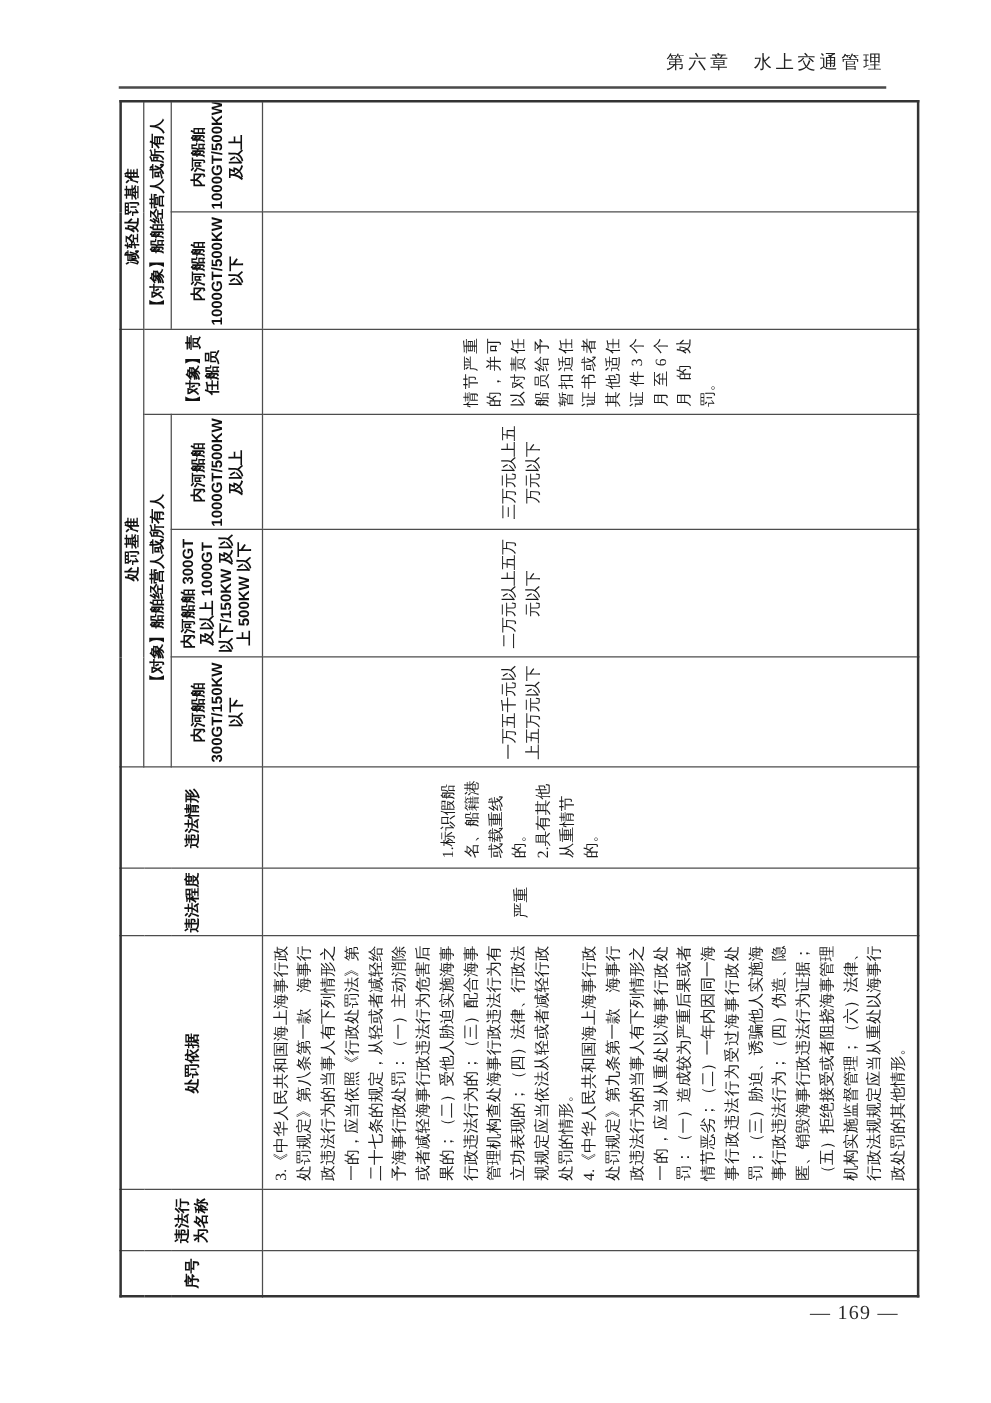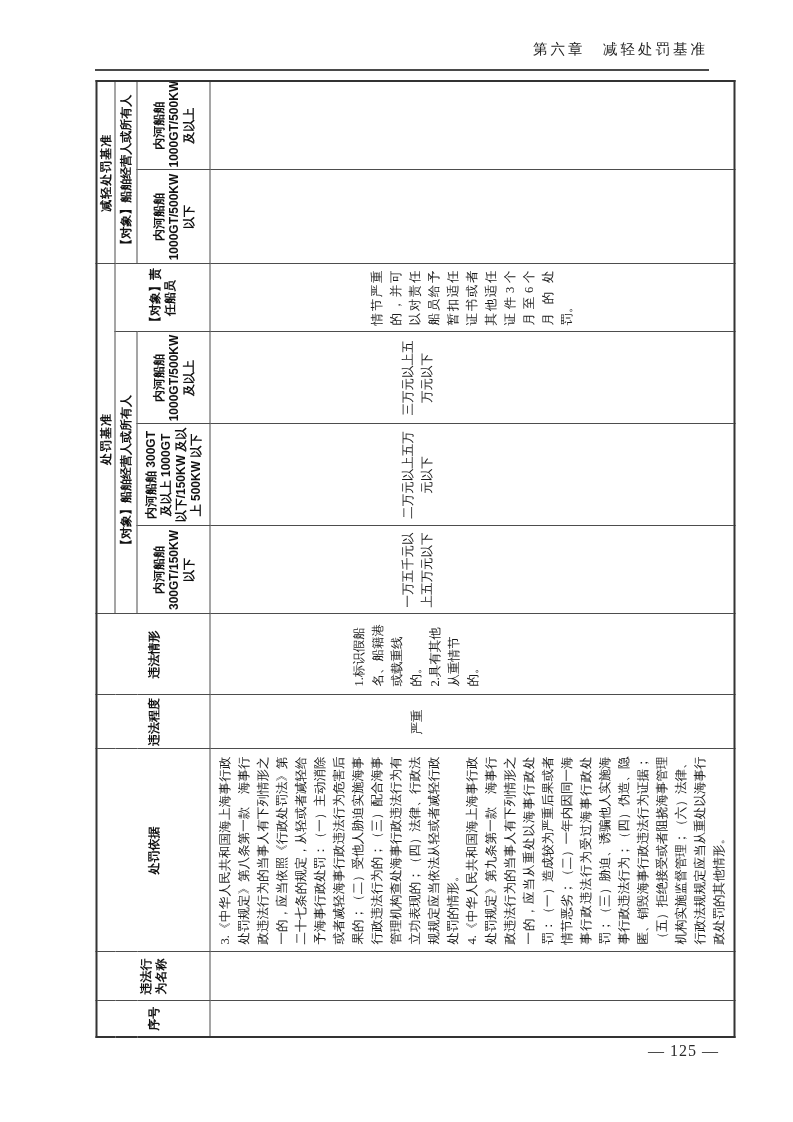--- a/index.html
+++ b/index.html
@@ -28,21 +28,21 @@
   td.circ-cell{vertical-align:middle;text-align:left;padding:2px 5px 114px 8px;}
   td.crew-cell{vertical-align:middle;text-align:justify;padding:2px 6px;}
   .folio{position:absolute;left:648px;top:1042px;font-size:16px;color:#2a2a2a;
         font-family:"Liberation Serif","DejaVu Serif",serif;letter-spacing:1px;}
 </style>
 </head>
 <body>
 
 <div class="page">
 
-  <div class="chapter-title">第六章　减轻处罚基准</div>
+  <div class="chapter-title">第六章　水上交通管理</div>
 
   <div class="header-rule"></div>
 
   <div class="table-area">
     <div class="table-rot">
       <table class="ptable">
         <colgroup>
           <col style="width:36px">
             <col style="width:49px">
             <col style="width:203px">
@@ -98,14 +98,14 @@
           <td class="body-cell center-cell offset-up">三万元以上五万元以下</td>
           <td class="body-cell crew-cell">情节严重的，并可以对责任船员给予暂扣适任证书或者其他适任证件3个月至6个月的处罚。</td>
           <td class="body-cell"></td>
           <td class="body-cell"></td>
         </tr>
       </tbody>
         </table>
     </div>
   </div>
 
-  <div class="folio">— 125 —</div>
+  <div class="folio">— 169 —</div>
 </div>
 
 </body></html>

